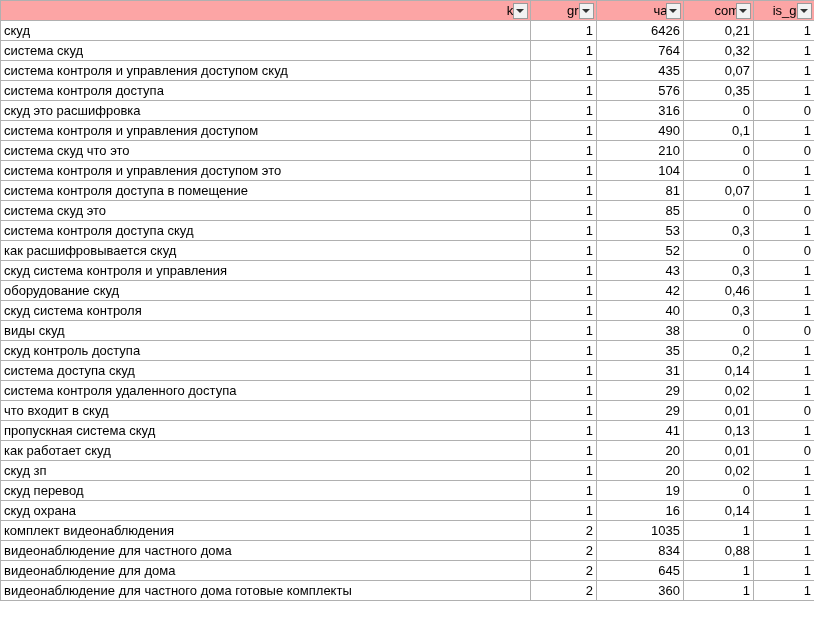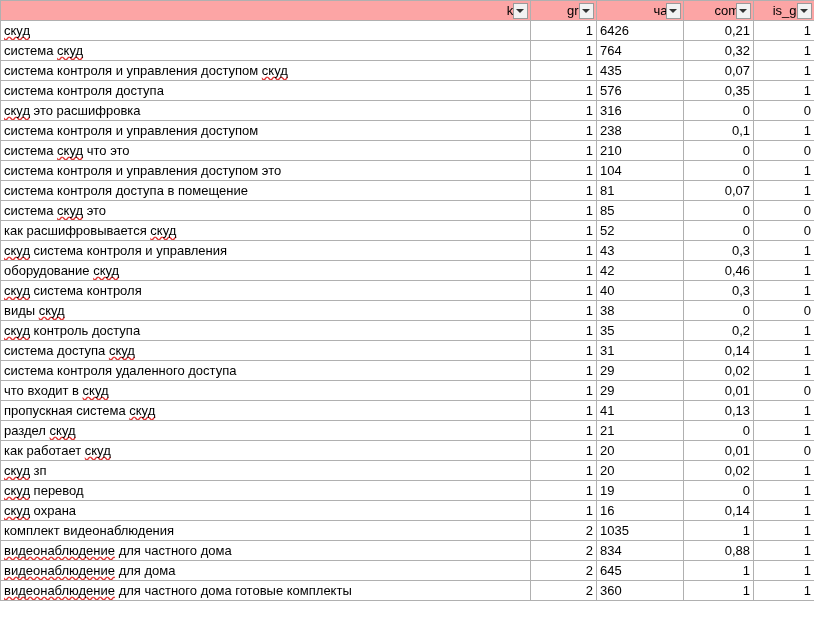--- a/index.html
+++ b/index.html
@@ -59,32 +59,32 @@
     position: absolute;
     top: 5px;
     left: 2px;
     width: 0;
     height: 0;
     border-left: 4px solid transparent;
     border-right: 4px solid transparent;
     border-top: 4px solid #333333;
   }
   td.num {
+    text-align: right;
     font-weight: bold;
     margin-left: 23px;
   }
   td.num-plain {
     text-align: right;
     font-weight: normal;
   }
   td.key {
     text-align: left;
   }
   .sp {
-    text-decoration: underline;
     text-decoration-style: wavy;
     text-decoration-color: #e03030;
     text-decoration-skip-ink: none;
   }
 </style>
 </head>
 <body>
 
 <table class="sheet">
   <colgroup>
@@ -160,21 +160,21 @@
       <tr>
         <td class="key"><span class="sp">скуд</span> это расшифровка</td>
         <td class="num-plain">1</td>
         <td class="num">316</td>
         <td class="num-plain">0</td>
         <td class="num-plain">0</td>
       </tr>
       <tr>
         <td class="key">система контроля и управления доступом</td>
         <td class="num-plain">1</td>
-        <td class="num">238</td>
+        <td class="num">490</td>
         <td class="num-plain">0,1</td>
         <td class="num-plain">1</td>
       </tr>
       <tr>
         <td class="key">система <span class="sp">скуд</span> что это</td>
         <td class="num-plain">1</td>
         <td class="num">210</td>
         <td class="num-plain">0</td>
         <td class="num-plain">0</td>
       </tr>
@@ -193,20 +193,27 @@
         <td class="num-plain">1</td>
       </tr>
       <tr>
         <td class="key">система <span class="sp">скуд</span> это</td>
         <td class="num-plain">1</td>
         <td class="num">85</td>
         <td class="num-plain">0</td>
         <td class="num-plain">0</td>
       </tr>
       <tr>
+        <td class="key">система контроля доступа <span class="sp">скуд</span></td>
+        <td class="num-plain">1</td>
+        <td class="num">53</td>
+        <td class="num-plain">0,3</td>
+        <td class="num-plain">1</td>
+      </tr>
+      <tr>
         <td class="key">как расшифровывается <span class="sp">скуд</span></td>
         <td class="num-plain">1</td>
         <td class="num">52</td>
         <td class="num-plain">0</td>
         <td class="num-plain">0</td>
       </tr>
       <tr>
         <td class="key"><span class="sp">скуд</span> система контроля и управления</td>
         <td class="num-plain">1</td>
         <td class="num">43</td>
@@ -260,27 +267,20 @@
         <td class="num-plain">1</td>
         <td class="num">29</td>
         <td class="num-plain">0,01</td>
         <td class="num-plain">0</td>
       </tr>
       <tr>
         <td class="key">пропускная система <span class="sp">скуд</span></td>
         <td class="num-plain">1</td>
         <td class="num">41</td>
         <td class="num-plain">0,13</td>
-        <td class="num-plain">1</td>
-      </tr>
-      <tr>
-        <td class="key">раздел <span class="sp">скуд</span></td>
-        <td class="num-plain">1</td>
-        <td class="num">21</td>
-        <td class="num-plain">0</td>
         <td class="num-plain">1</td>
       </tr>
       <tr>
         <td class="key">как работает <span class="sp">скуд</span></td>
         <td class="num-plain">1</td>
         <td class="num">20</td>
         <td class="num-plain">0,01</td>
         <td class="num-plain">0</td>
       </tr>
       <tr>

